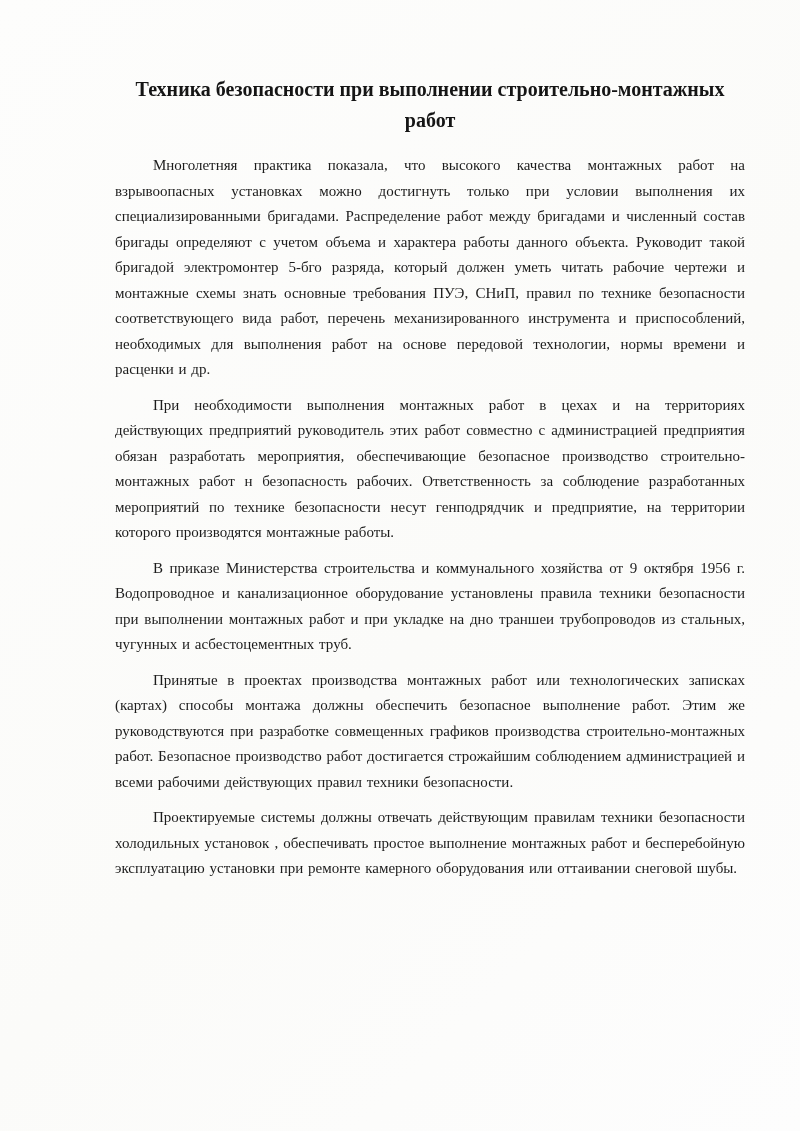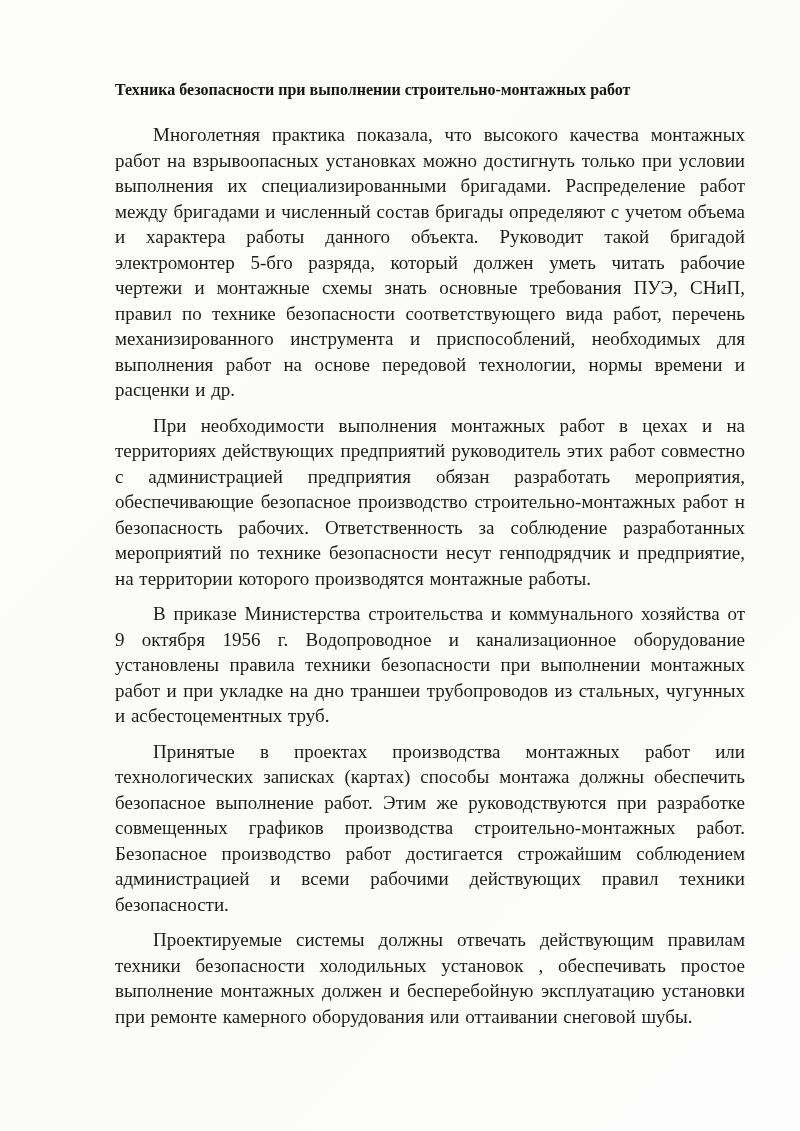--- a/index.html
+++ b/index.html
@@ -20,30 +20,30 @@
   }
 
   .content {
     position: absolute;
     top: 74px;
     left: 115px;
     width: 630px;
   }
 
   .doc-title {
-    font-size: 16px;
+    font-size: 20px;
     line-height: 31px;
     font-weight: bold;
-    text-align: left;
+    text-align: center;
     color: #151515;
     margin-bottom: 17px;
   }
 
   .doc-para {
-    font-size: 19px;
+    font-size: 15px;
     line-height: 25.5px;
     text-align: justify;
     text-indent: 38px;
     margin-bottom: 10px;
     word-spacing: 1px;
     color: #1c1c1c;
   }
 </style>
 </head>
 <body>
@@ -53,15 +53,15 @@
     <h1 class="doc-title">Техника безопасности при выполнении строительно-монтажных работ</h1>
 
     <p class="doc-para">Многолетняя практика показала, что высокого качества монтажных работ на взрывоопасных установках можно достигнуть только при условии выполнения их специализированными бригадами. Распределение работ между бригадами и численный состав бригады определяют с учетом объема и характера работы данного объекта. Руководит такой бригадой электромонтер 5-бго разряда, который должен уметь читать рабочие чертежи и монтажные схемы знать основные требования ПУЭ, СНиП, правил по технике безопасности соответствующего вида работ, перечень механизированного инструмента и приспособлений, необходимых для выполнения работ на основе передовой технологии, нормы времени и расценки и др.</p>
 
     <p class="doc-para">При необходимости выполнения монтажных работ в цехах и на территориях действующих предприятий руководитель этих работ совместно с администрацией предприятия обязан разработать мероприятия, обеспечивающие безопасное производство строительно-монтажных работ н безопасность рабочих. Ответственность за соблюдение разработанных мероприятий по технике безопасности несут генподрядчик и предприятие, на территории которого производятся монтажные работы.</p>
 
     <p class="doc-para">В приказе Министерства строительства и коммунального хозяйства от 9 октября 1956 г. Водопроводное и канализационное оборудование установлены правила техники безопасности при выполнении монтажных работ и при укладке на дно траншеи трубопроводов из стальных, чугунных и асбестоцементных труб.</p>
 
     <p class="doc-para">Принятые в проектах производства монтажных работ или технологических записках (картах) способы монтажа должны обеспечить безопасное выполнение работ. Этим же руководствуются при разработке совмещенных графиков производства строительно-монтажных работ. Безопасное производство работ достигается строжайшим соблюдением администрацией и всеми рабочими действующих правил техники безопасности.</p>
 
-    <p class="doc-para">Проектируемые системы должны отвечать действующим правилам техники безопасности холодильных установок , обеспечивать простое выполнение монтажных должен и бесперебойную эксплуатацию установки при ремонте камерного оборудования или оттаивании снеговой шубы.</p>
+    <p class="doc-para">Проектируемые системы должны отвечать действующим правилам техники безопасности холодильных установок , обеспечивать простое выполнение монтажных работ и бесперебойную эксплуатацию установки при ремонте камерного оборудования или оттаивании снеговой шубы.</p>
   </div>
 </div>
 
 </body></html>

